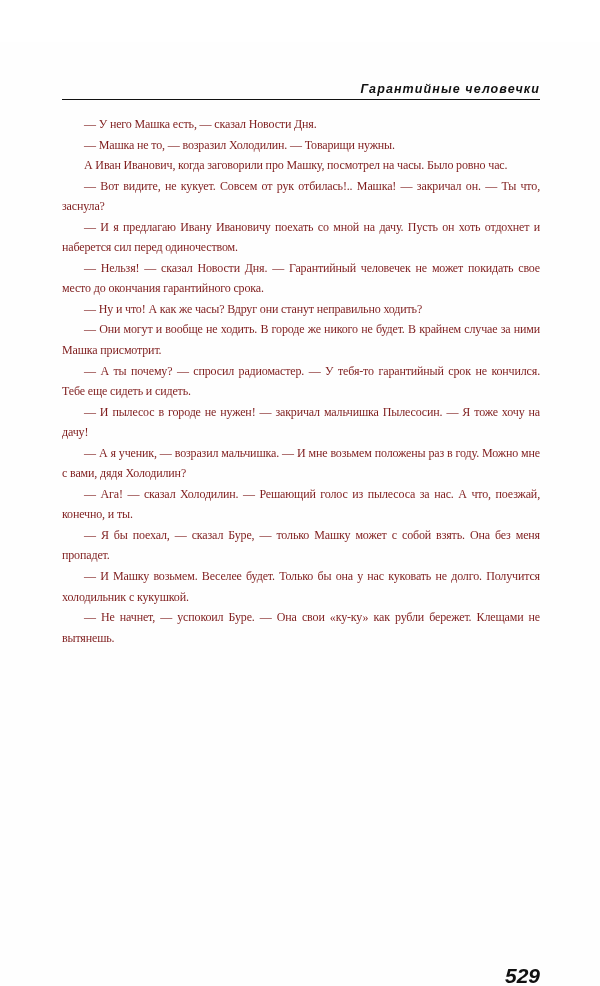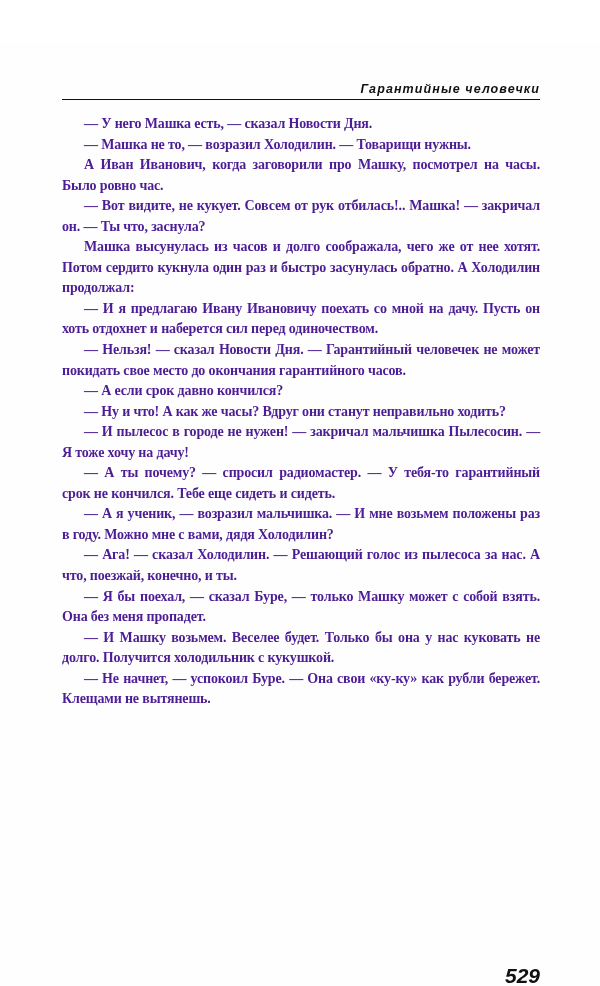--- a/index.html
+++ b/index.html
@@ -11,23 +11,23 @@
     font-family: "Liberation Sans", sans-serif;
     font-style: italic; font-weight: bold;
     font-size: 12.5px; letter-spacing: 1.1px; color: #111;
     padding-bottom: 3px;
     border-bottom: 1.6px solid #111;
     line-height: 14px;
   }
   .body-text {
     position: absolute; left: 62px; top: 72px; width: 478px;
     font-family: "Liberation Serif", serif;
-    font-size: 14px; line-height: 20.55px; color: #4c1d95;
+    font-size: 12px; line-height: 20.55px; color: #7f1d1d;
     text-align: justify;
-    font-weight: bold;
+    font-weight: normal;
     letter-spacing: -0.15px;
   }
   .body-text p { margin: 0; text-indent: 22px; }
   .folio {
     position: absolute; left: 480px; top: 922px; width: 60px; text-align: right;
     font-family: "Liberation Sans", sans-serif; font-style: italic; font-weight: bold;
     font-size: 21px; color: #111;
   }
   .bottom-edge {
     position: absolute; left: 0; top: 981px; width: 600px; height: 2px; background: #a8a8a8;
@@ -37,27 +37,26 @@
 <body>
 
 <div class="page">
   <div class="running-head">Гарантийные человечки</div>
 
   <div class="body-text">
     <p>— У него Машка есть, — сказал Новости Дня.</p>
     <p>— Машка не то, — возразил Холодилин. — Товарищи нужны.</p>
     <p>А Иван Иванович, когда заговорили про Машку, посмотрел на часы. Было ровно час.</p>
     <p>— Вот видите, не кукует. Совсем от рук отбилась!.. Машка! — закричал он. — Ты что, заснула?</p>
-    <p>Машка высунулась из часов и долго соображала, чего же от нее хотят. Потом сердито кукнула один раз и быстро засунулась обратно. А Холодилин продолжал:</p>
     <p>— И я предлагаю Ивану Ивановичу поехать со мной на дачу. Пусть он хоть отдохнет и наберется сил перед одиночеством.</p>
-    <p>— Нельзя! — сказал Новости Дня. — Гарантийный человечек не может покидать свое место до окончания гарантийного часов.</p>
-    <p>— А если срок давно кончился?</p>
+    <p>— Нельзя! — сказал Новости Дня. — Гарантийный человечек не может покидать свое место до окончания гарантийного срока.</p>
     <p>— Ну и что! А как же часы? Вдруг они станут неправильно ходить?</p>
+    <p>— Они могут и вообще не ходить. В городе же никого не будет. В крайнем случае за ними Машка присмотрит.</p>
+    <p>— А ты почему? — спросил радиомастер. — У тебя-то гарантийный срок не кончился. Тебе еще сидеть и сидеть.</p>
     <p>— И пылесос в городе не нужен! — закричал мальчишка Пылесосин. — Я тоже хочу на дачу!</p>
-    <p>— А ты почему? — спросил радиомастер. — У тебя-то гарантийный срок не кончился. Тебе еще сидеть и сидеть.</p>
     <p>— А я ученик, — возразил мальчишка. — И мне возьмем положены раз в году. Можно мне с вами, дядя Холодилин?</p>
     <p>— Ага! — сказал Холодилин. — Решающий голос из пылесоса за нас. А что, поезжай, конечно, и ты.</p>
     <p>— Я бы поехал, — сказал Буре, — только Машку может с собой взять. Она без меня пропадет.</p>
     <p>— И Машку возьмем. Веселее будет. Только бы она у нас куковать не долго. Получится холодильник с кукушкой.</p>
     <p>— Не начнет, — успокоил Буре. — Она свои «ку-ку» как рубли бережет. Клещами не вытянешь.</p>
   </div>
 
   <div class="folio">529</div>
   <div class="bottom-edge"></div>
 </div>

